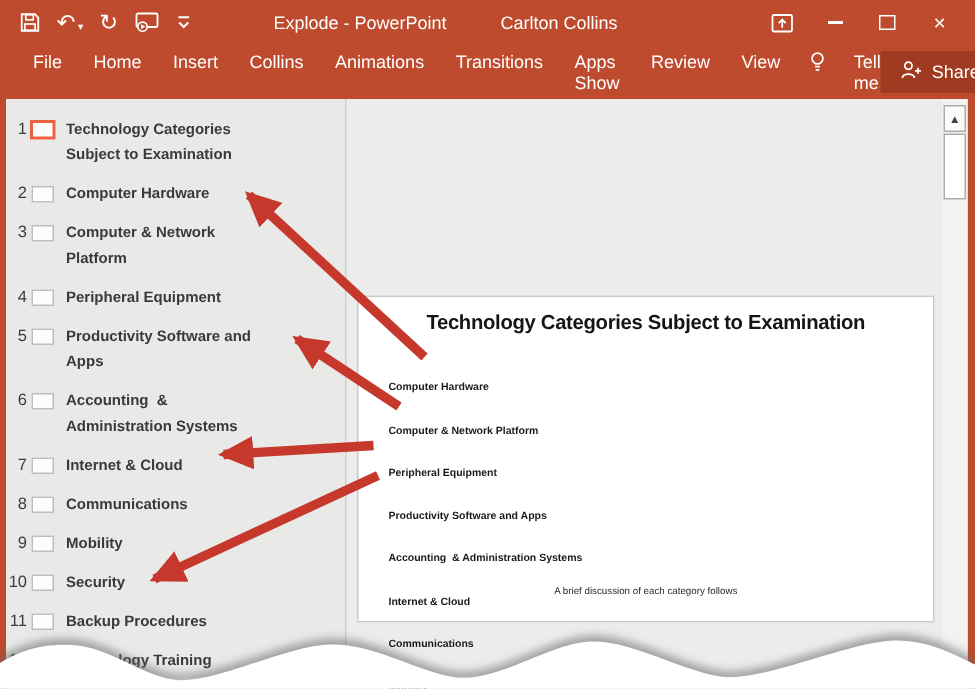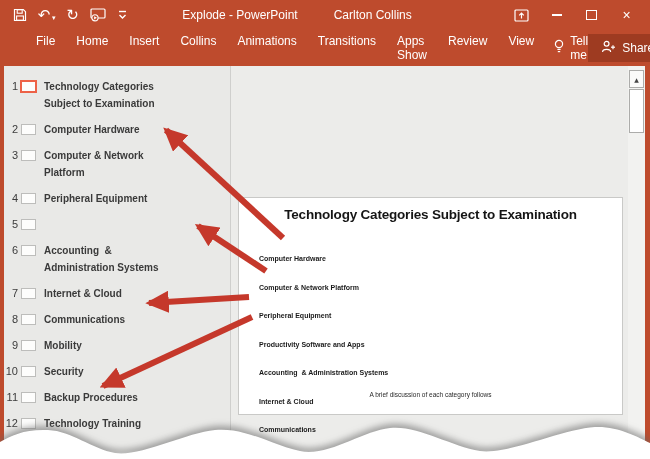--- a/index.html
+++ b/index.html
@@ -20,22 +20,22 @@
   .caret{font-size:7px;line-height:10px;font-family:"DejaVu Sans",sans-serif;}
   .title-group{position:absolute;left:50%;transform:translateX(-50%) translateX(-28px);
                display:flex;gap:36px;font-size:12px;white-space:nowrap;}
   .win-controls{position:absolute;right:6px;top:0;height:30px;display:flex;align-items:center;}
   .wc{width:35px;height:30px;display:flex;align-items:center;justify-content:center;color:#fff;font-size:14px;}
   .min-bar{width:10px;height:2px;background:#fff;}
   .max-box{width:9px;height:8px;border:1.2px solid #fff;}
 
   .menubar{position:absolute;top:30px;left:0;right:0;height:36px;background:#BE4B2D;color:#fff;
            display:flex;align-items:center;font-size:12px;z-index:4;}
-  .tabs{display:flex;gap:21px;margin-left:36px;}
-  .tellme{display:flex;align-items:center;gap:5px;margin-left:19px;}
+  .tabs{display:flex;gap:21px;margin-left:22px;}
+  .tellme{display:flex;align-items:flex-start;gap:18px;margin-left:19px;}
   .share-btn{margin-left:auto;margin-right:6px;background:#9E3B21;height:28px;display:flex;
              align-items:center;gap:6px;padding:0 13px;font-size:12px;}
 
   
   .content{position:absolute;top:66px;left:4px;right:5px;bottom:0;background:#ECECEA;z-index:2;}
 
   .outline{position:absolute;left:4px;top:66px;width:227px;bottom:0;background:#E9E9E7;
            border-right:1px solid #CFCFCD;padding-top:12px;box-sizing:border-box;z-index:2;}
   .o-row{display:flex;align-items:flex-start;margin-bottom:9px;}
   .o-num{flex:none;width:14px;text-align:right;font-size:11px;line-height:17px;color:#3C3C3C;}
@@ -175,20 +175,22 @@
 Platform</div>
     </div>
     <div class="o-row">
       <span class="o-num">4</span>
       <span class="o-icon"></span>
       <div class="o-text">Peripheral Equipment</div>
     </div>
     <div class="o-row">
       <span class="o-num">5</span>
       <span class="o-icon"></span>
+      <div class="o-text">Productivity Software and
+Apps</div>
     </div>
     <div class="o-row">
       <span class="o-num">6</span>
       <span class="o-icon"></span>
       <div class="o-text">Accounting  &amp;
 Administration Systems</div>
     </div>
     <div class="o-row">
       <span class="o-num">7</span>
       <span class="o-icon"></span>

